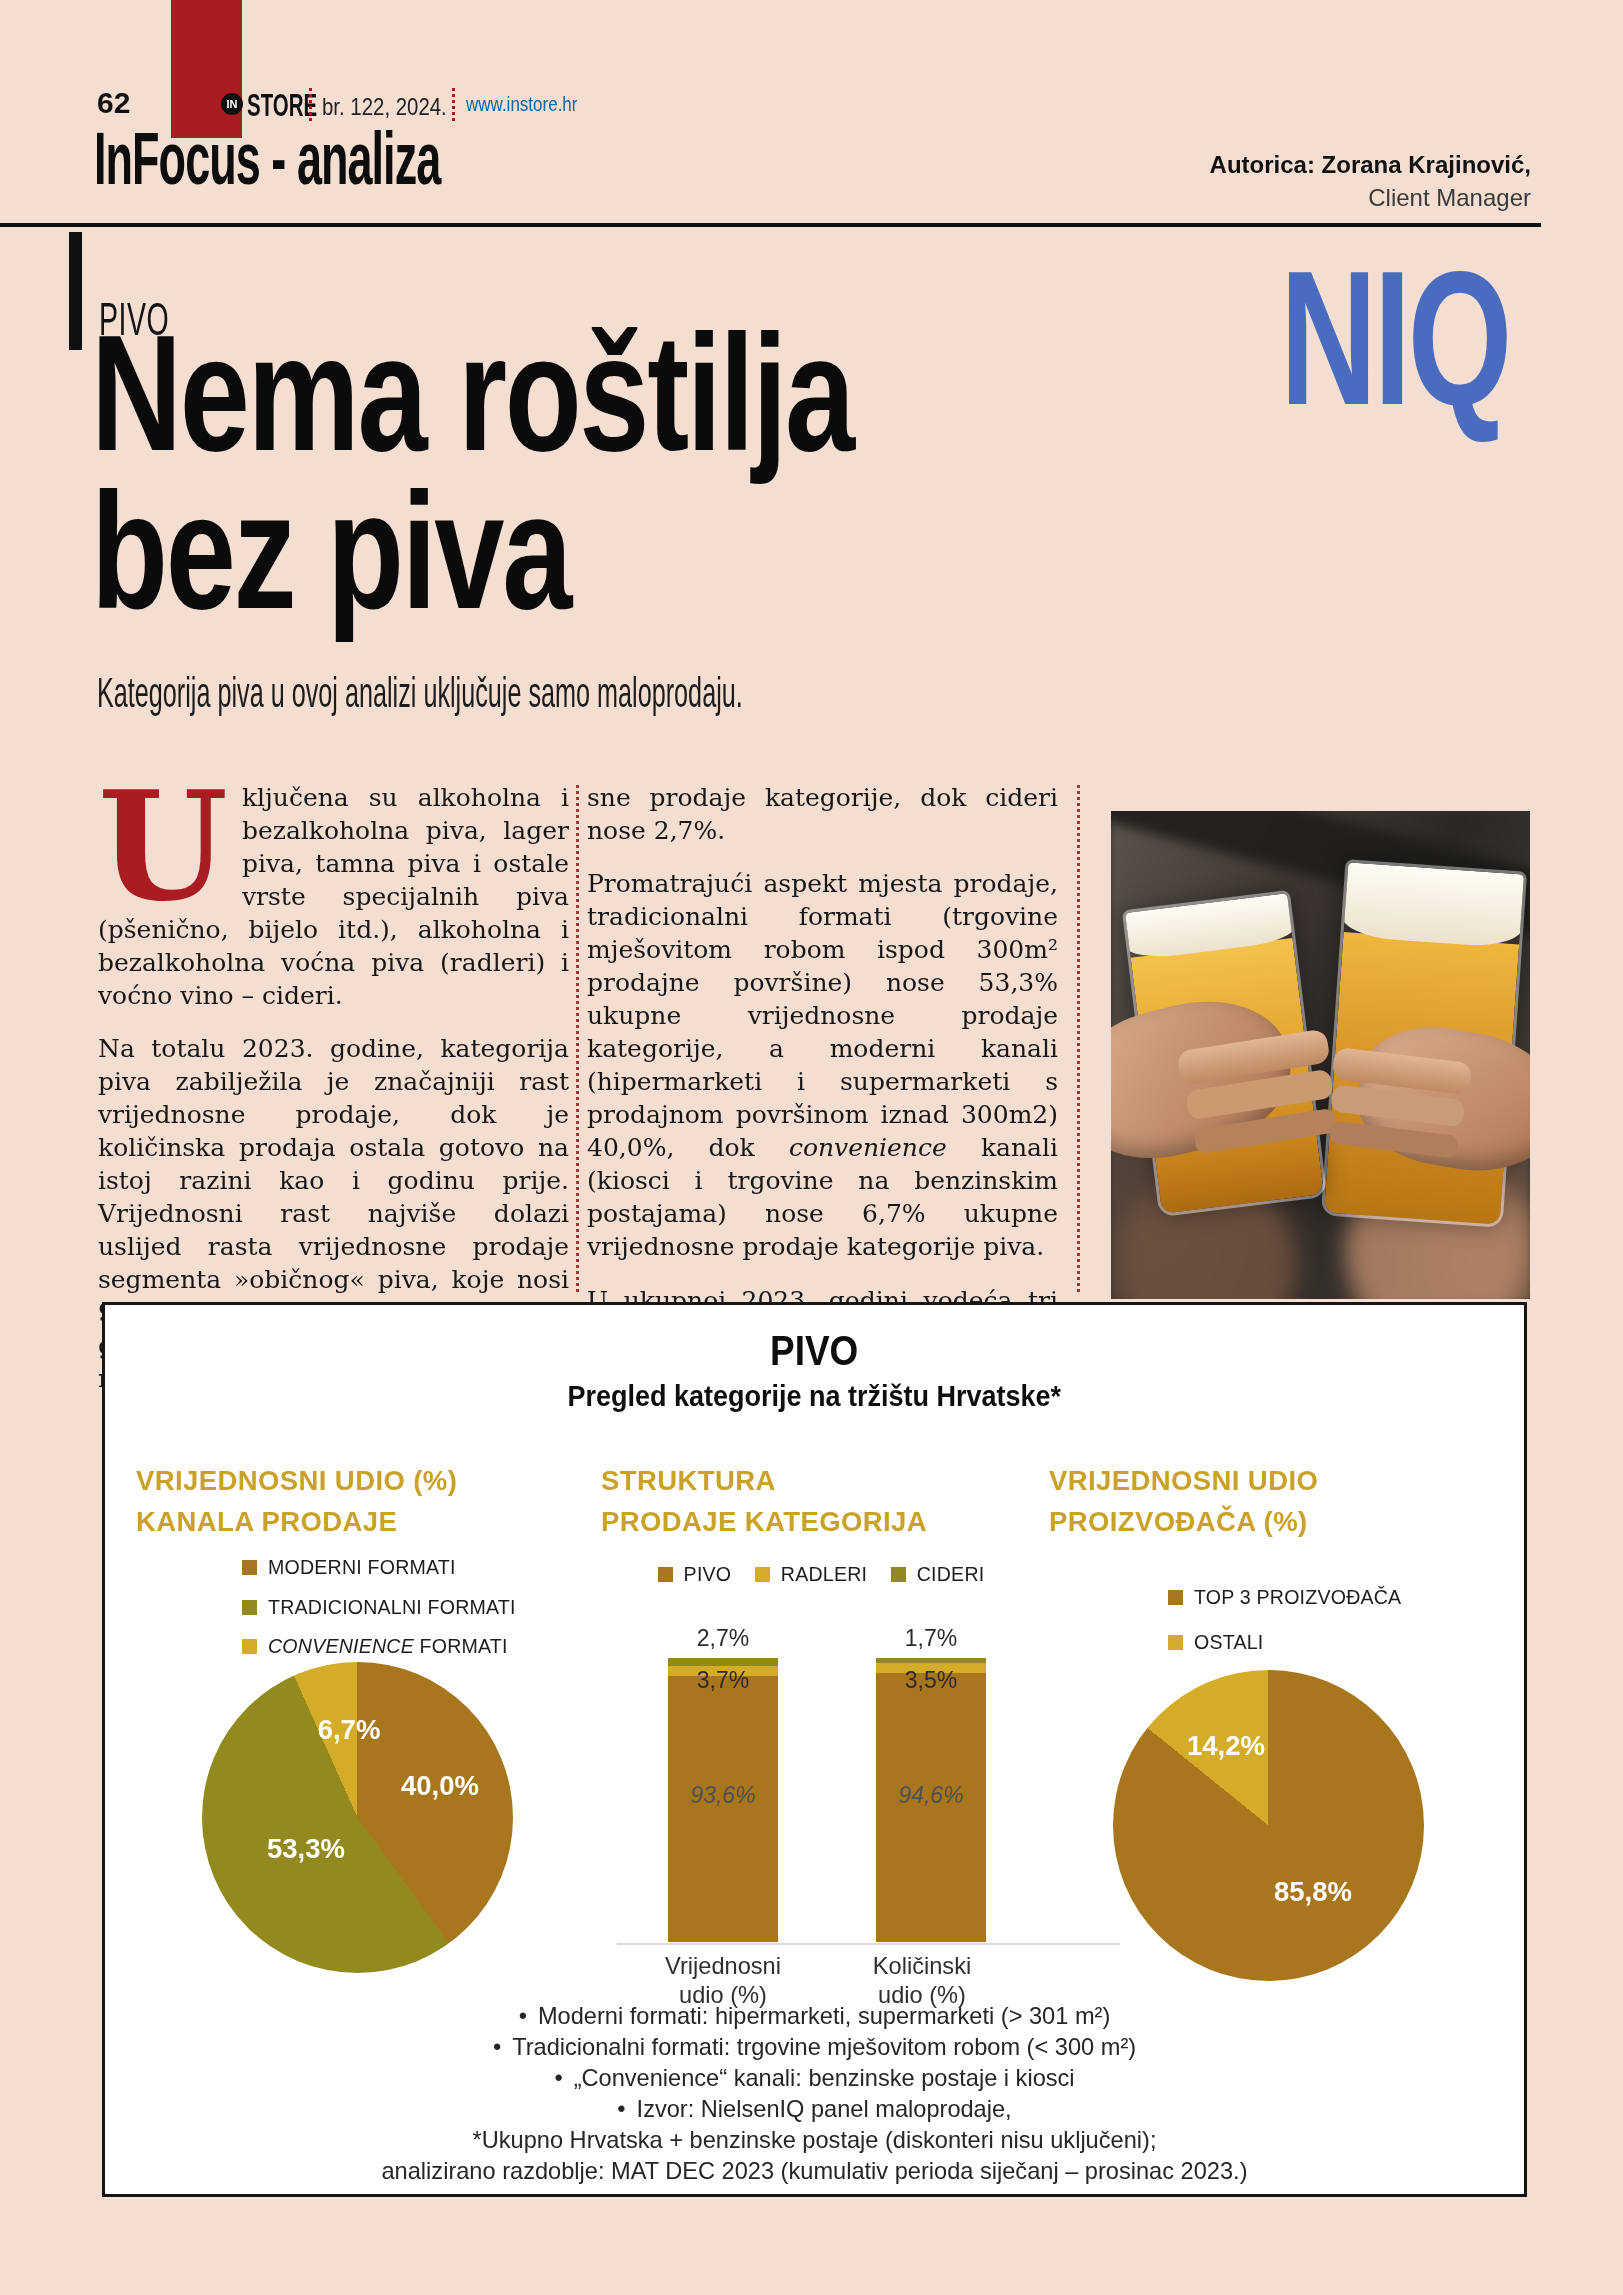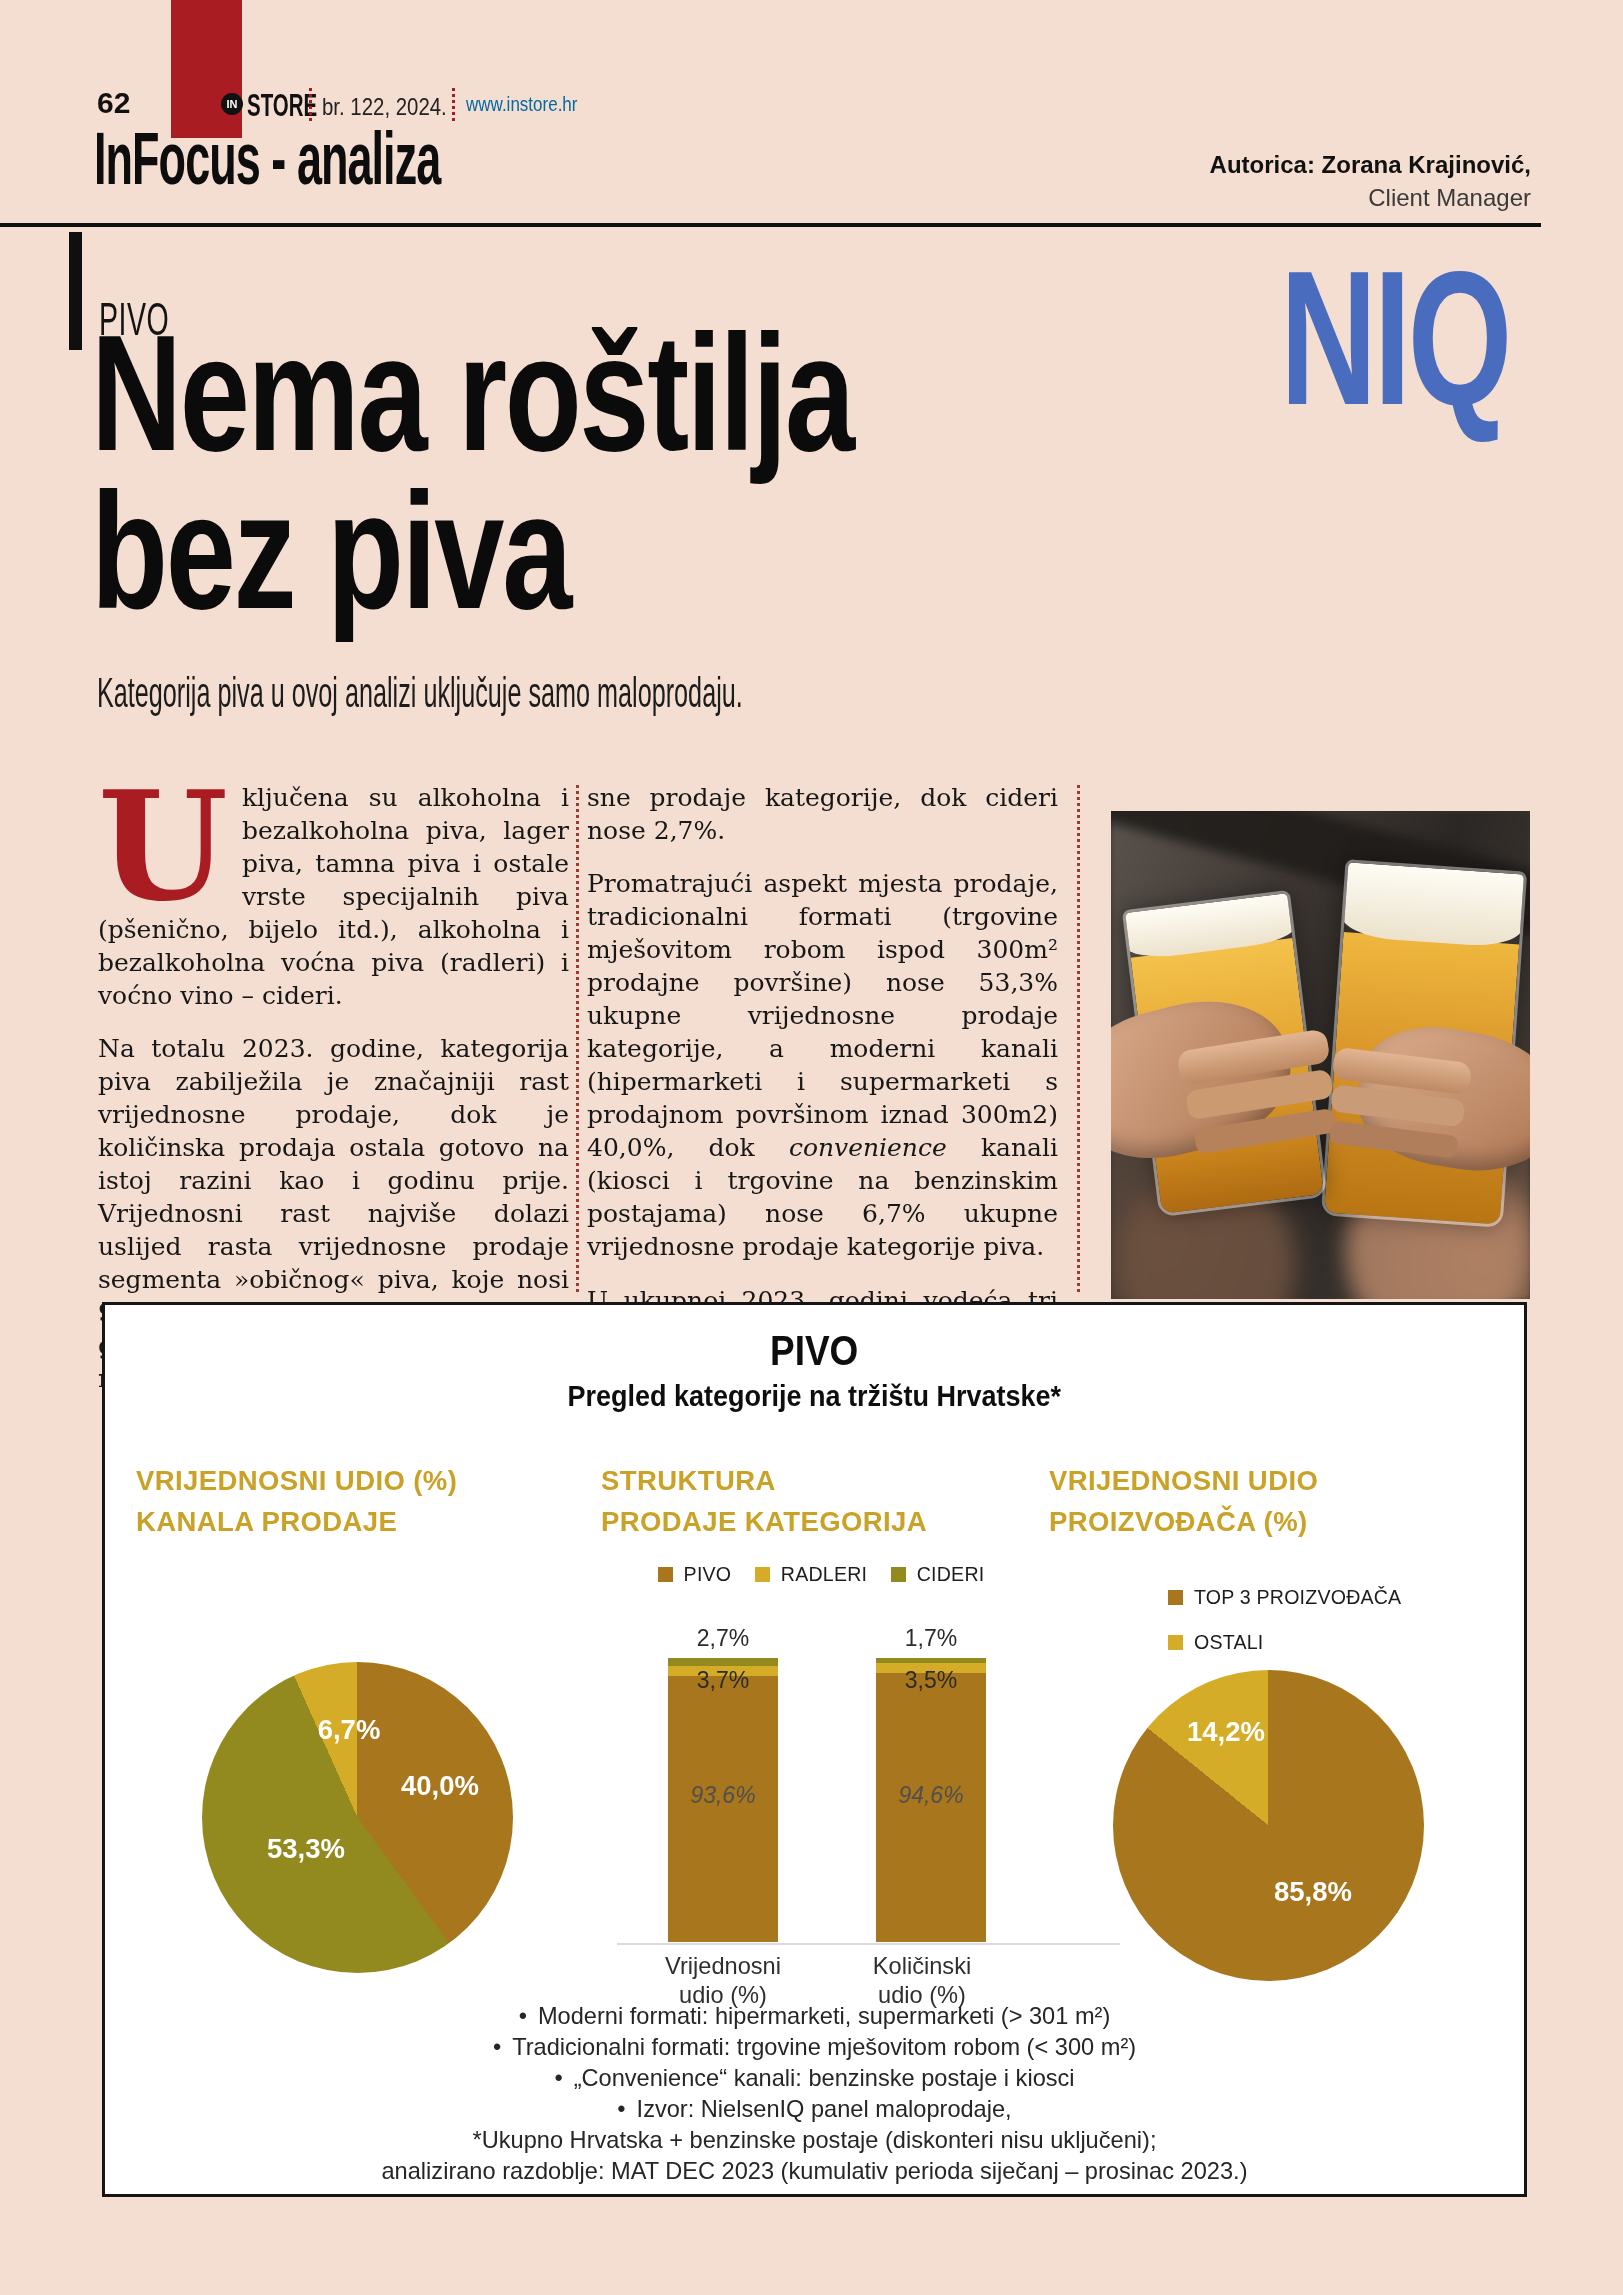--- a/index.html
+++ b/index.html
@@ -105,21 +105,21 @@
   .legend-l{left:137px;top:251px;} .legend-r{left:1063px;top:281px;gap:22px;}
   .legend-h{position:absolute;left:496px;top:258px;width:440px;display:flex;justify-content:center;gap:23.6px;}
   .litem{display:flex;align-items:center;gap:11px;font-size:19.6px;color:#1d1d1d;letter-spacing:0.2px;}
   .chip{width:15px;height:15px;flex:none;}
 
   .pie{position:absolute;width:311px;height:311px;border-radius:50%;}
   .pie1{left:97px;top:357px;} .pie2{left:1008px;top:365px;}
   .plabel{position:absolute;transform:translate(-50%,-50%);color:#fff;font-weight:700;font-size:27.5px;
           white-space:nowrap;}
   .p1-conv{left:244px;top:425px;} .p1-mod{left:335px;top:481px;} .p1-trad{left:201px;top:544px;}
-  .p2-ost{left:1121px;top:427px;} .p2-top{left:1208px;top:587px;}
+  .p2-ost{left:1121px;top:441px;} .p2-top{left:1208px;top:587px;}
 
   .bar-wrap{position:absolute;top:353px;width:110px;height:284px;}
   .bw1{left:563px;} .bw2{left:762px;margin-left:9px;}
   .stack-bar{position:absolute;inset:0;display:flex;flex-direction:column;}
   .bl{position:absolute;left:50%;transform:translateX(-50%);white-space:nowrap;font-size:23px;}
   .bl-above{bottom:calc(100% + 6.3px);color:#2b2b2b;}
   .bl-upper{top:9.4px;color:#2b2b2b;}
   .bl-mid{top:124px;color:#4f4f4f;font-style:italic;}
   .baseline{position:absolute;left:512px;top:638px;width:503px;border-top:2.4px solid #dcdcdc;}
   .axis{position:absolute;top:647px;width:204px;text-align:center;font-size:23.6px;line-height:29px;color:#2f2f2f;}
@@ -213,20 +213,34 @@
       <span class="cx">PIVO</span>
     </div>
     <div class="cb-subtitle">
       <span class="cx">Pregled kategorije na tržištu Hrvatske*</span>
     </div>
 
     <div class="gt gt-l">
       <div>VRIJEDNOSNI UDIO (%)</div>
       <div>KANALA PRODAJE</div>
     </div>
+    <div class="legend-v legend-l">
+      <div class="litem">
+        <span class="chip" style="background: rgb(168, 118, 28);"></span>
+        <span>MODERNI FORMATI</span>
+      </div>
+      <div class="litem">
+        <span class="chip" style="background: rgb(146, 138, 30);"></span>
+        <span>TRADICIONALNI FORMATI</span>
+      </div>
+      <div class="litem">
+        <span class="chip" style="background: rgb(212, 172, 40);"></span>
+        <span><span class="ital">CONVENIENCE</span><span> FORMATI</span></span>
+      </div>
+    </div>
     <div class="pie pie1" style="background: conic-gradient(rgb(168, 118, 28) 0deg, rgb(168, 118, 28) 144deg, rgb(146, 138, 30) 144deg, rgb(146, 138, 30) 335.88deg, rgb(212, 172, 40) 335.88deg, rgb(212, 172, 40) 360deg);"></div>
     <span class="plabel p1-conv">6,7%</span>
     <span class="plabel p1-mod">40,0%</span>
     <span class="plabel p1-trad">53,3%</span>
 
     <div class="gt gt-m">
       <div>STRUKTURA</div>
       <div>PRODAJE KATEGORIJA</div>
     </div>
     <div class="legend-h">

